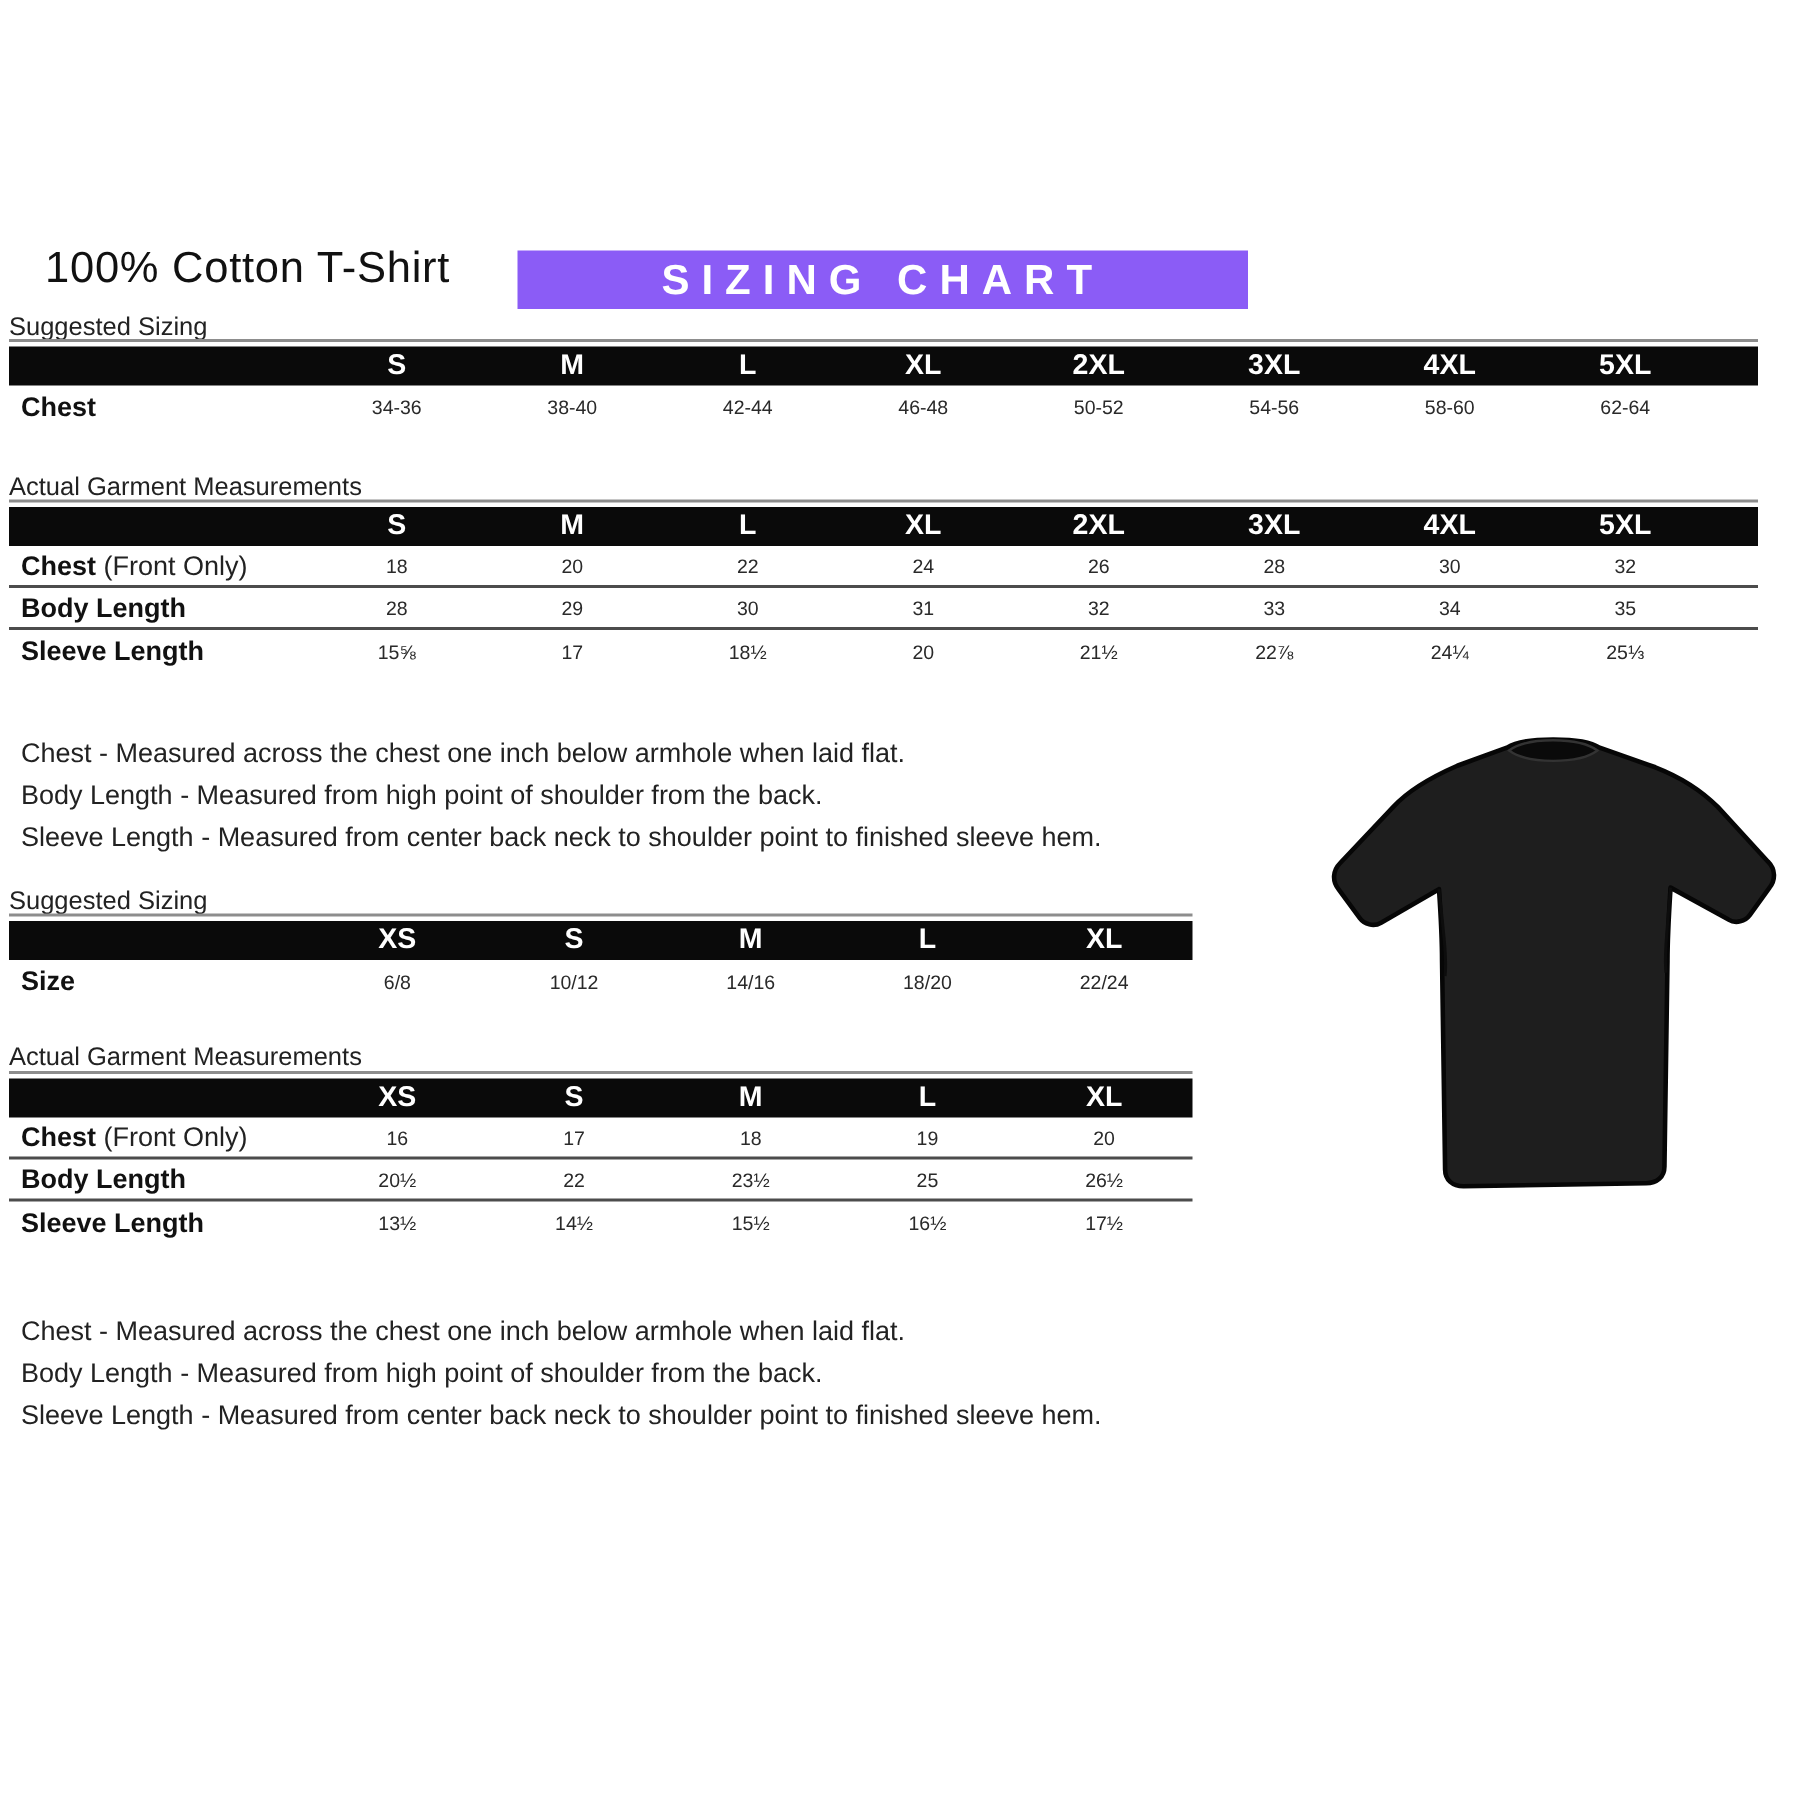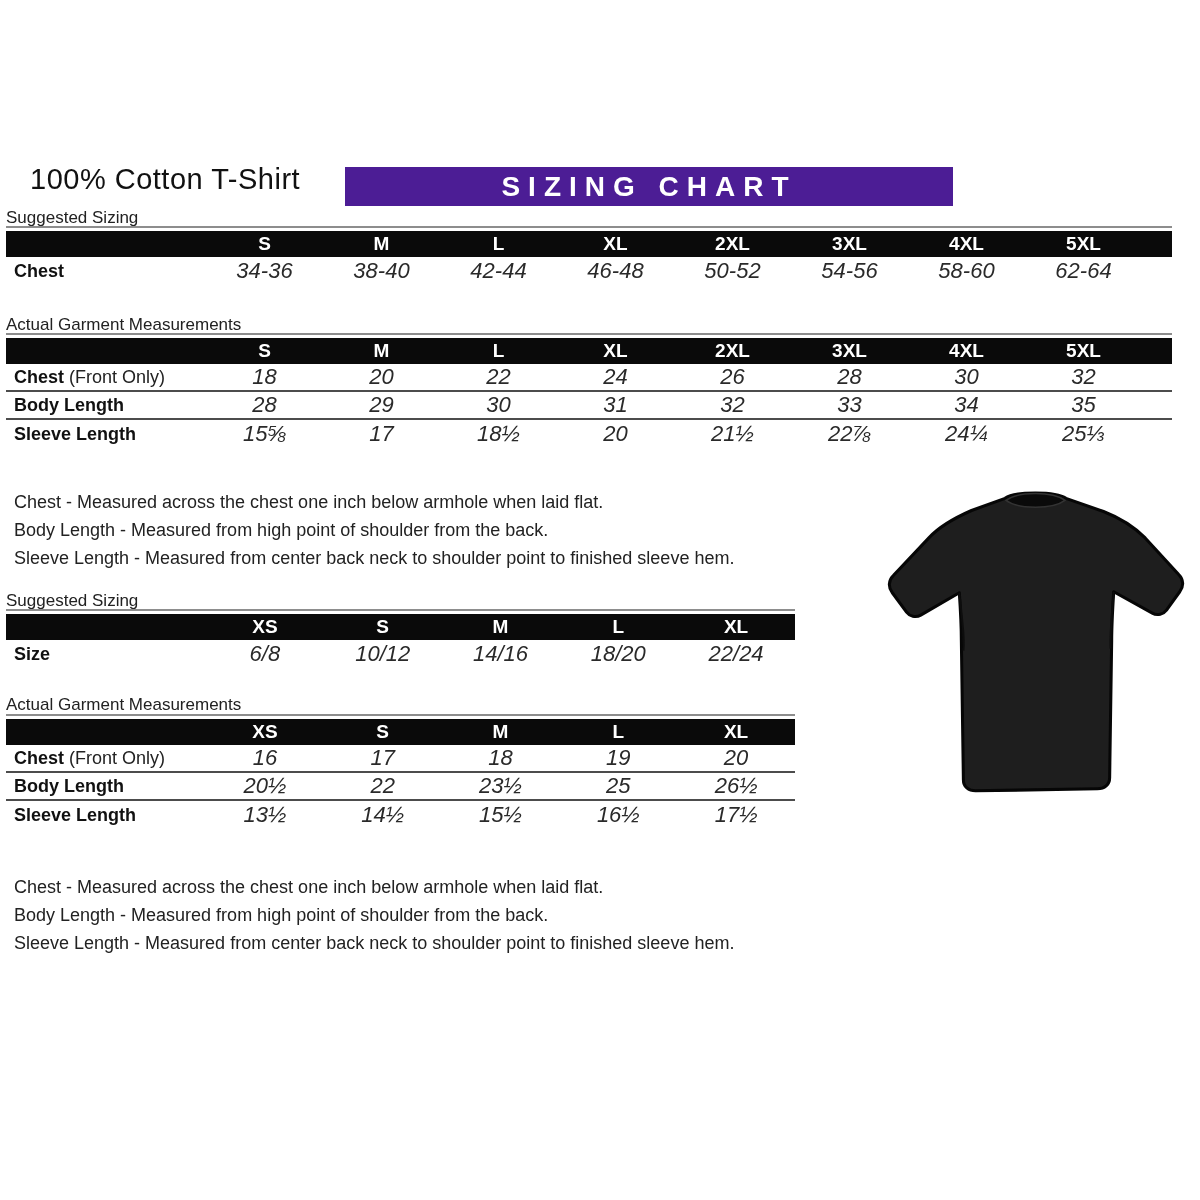--- a/index.html
+++ b/index.html
@@ -1,37 +1,37 @@
 <!DOCTYPE html>
 <html><head>
 <meta charset="utf-8">
 <style>
   * { margin:0; padding:0; box-sizing:border-box; }
   html,body { background:#ffffff; }
   body { font-family:"Liberation Sans", sans-serif; color:#1a1a1a; }
   .page { position:relative; width:1200px; height:1200px; background:#ffffff; overflow:hidden; }
 
   .main-title { position:absolute; left:14px; top:163px; font-size:29px; font-weight:400; color:#111; letter-spacing:0.5px;margin-left:16px; }
-  .banner { position:absolute; left:345px; top:167px; width:608px; height:39px; background:#4c1d95;
+  .banner { position:absolute; left:345px; top:167px; width:487px; height:39px; background:#8b5cf6;
             display:flex; align-items:center; justify-content:center; }
   .banner span { color:#ffffff; font-weight:bold; font-size:28px; letter-spacing:8px; }
 
   .section-heading { position:absolute; font-size:17px; font-weight:400; color:#222; }
 
   .tbl { position:absolute; }
   .tbl-topline { border-top:2px solid #8d8d8d; margin-bottom:3px; }
   .tbl-head { background:#0a0a0a; height:26px; display:flex; align-items:center; }
   .tbl-head .lbl-col { flex:0 0 200px; }
   .tbl-head .col { flex:1; text-align:center; color:#fff; font-weight:bold; font-size:19px; }
   .tbl-row { display:flex; align-items:center; height:28px; }
   .tbl-row.sep { border-bottom:2px solid #4c4c4c; }
   .tbl-row .lbl-col { flex:0 0 200px; font-size:18px; padding-left:8px; white-space:nowrap; }
   .tbl-row .lbl-col b { font-weight:bold; color:#111; }
   .tbl-row .lbl-col span { font-weight:400; color:#222; }
-  .tbl-row .col { flex:1; text-align:center; font-size:22px; color:#2a2a2a;font-style:italic; }
+  .tbl-row .col { flex:1; text-align:center; font-size:13px; color:#2a2a2a; }
   .pad-r-30 { padding-right:30px; }
   .pad-r-15 { }
 
   .youth-title { position:absolute; left:6px; top:546px; font-size:27px; font-weight:bold; color:#111; }
 
   .note { position:absolute; left:14px; font-size:18px; color:#222; white-space:nowrap;margin-top:32px; }
 
   .tshirt-wrap { position:absolute; left:878px; top:478px; width:315px; height:325px; }
   .tshirt-wrap svg { width:100%; height:100%; }
 </style>

